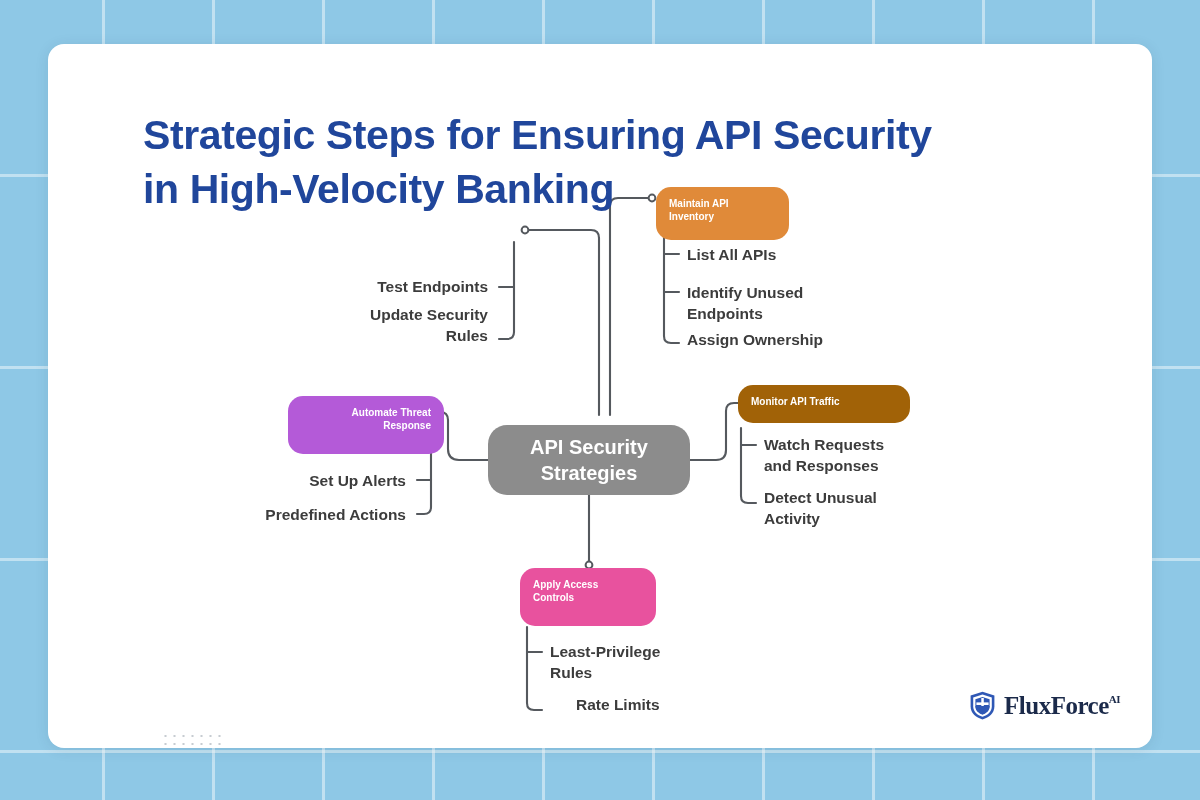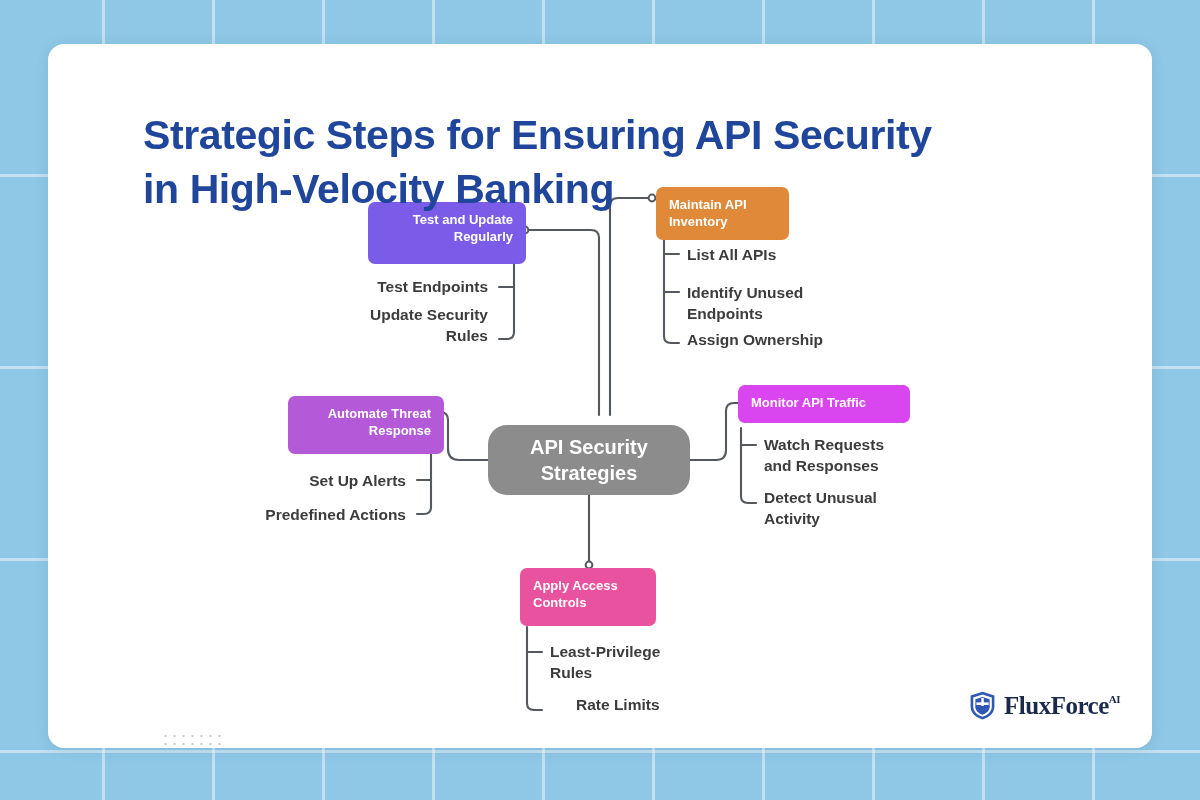--- a/index.html
+++ b/index.html
@@ -33,22 +33,22 @@
     font-size:41px;line-height:1.30;font-weight:bold;
     letter-spacing:-0.4px;
     white-space:pre-line;
     z-index:30;
   }
   
   #wires{position:absolute;left:0;top:0;width:1104px;height:704px;z-index:5;}
   
   .node{
     position:absolute;z-index:10;
-    border-radius:7px;
-    color:#ffffff;font-weight:bold;font-size:13px;line-height:1.30;
+    border-radius:15px;
+    color:#ffffff;font-weight:bold;font-size:10px;line-height:1.30;
     padding:10px 13px;
     box-sizing:border-box;
     white-space:pre-line;
   }
   .node.center{
     background:#8c8c8c;font-size:20px;text-align:center;
     border-radius:19px;line-height:1.30;
     display:flex;align-items:center;justify-content:center;
   }
   .node.right-text{text-align:right;}
@@ -122,39 +122,37 @@
       <path d="M479,608 L494,608"></path>
     </g>
   </svg>
 
   <h1 id="title">Strategic Steps for Ensuring API Security
 in High-Velocity Banking</h1>
 
   <div class="node center" style="left:440px;top:381px;width:202px;height:70px;">API Security
 Strategies</div>
 
-  <div class="node right-text" style="left:320px;top:158px;width:158px;height:62px;background:#7b5ce8;">Test and Update
-Regularly</div>
   <div class="child ralign" style="left:260px;top:233px;width:180px;">Test Endpoints</div>
   <div class="child ralign" style="left:250px;top:261px;width:190px;">Update Security
 Rules</div>
 
   <div class="node left-text" style="left:608px;top:143px;width:133px;height:53px;background:#e08a39;">Maintain API
 Inventory</div>
   <div class="child lalign" style="left:639px;top:201px;width:220px;">List All APIs</div>
   <div class="child lalign" style="left:639px;top:286px;width:230px;">Assign Ownership</div>
   <div class="child lalign" style="left:639px;top:239px;width:200px;">Identify Unused
 Endpoints</div>
 
   <div class="node right-text" style="left:240px;top:352px;width:156px;height:58px;background:#b45ad8;">Automate Threat
 Response</div>
   <div class="child ralign" style="left:190px;top:427px;width:168px;">Set Up Alerts</div>
   <div class="child ralign" style="left:170px;top:461px;width:188px;">Predefined Actions</div>
 
-  <div class="node left-text" style="left:690px;top:341px;width:172px;height:38px;background:#d946ef;">Monitor API Traffic</div>
+  <div class="node left-text" style="left:690px;top:341px;width:172px;height:38px;background:#a16207;">Monitor API Traffic</div>
   <div class="child lalign" style="left:716px;top:391px;width:200px;">Watch Requests
 and Responses</div>
   <div class="child lalign" style="left:716px;top:444px;width:200px;">Detect Unusual
 Activity</div>
 
   <div class="node left-text" style="left:472px;top:524px;width:136px;height:58px;background:#e8529e;">Apply Access
 Controls</div>
   <div class="child lalign" style="left:502px;top:598px;width:190px;">Least-Privilege
 Rules</div>
   <div class="child lalign" style="left:502px;top:651px;width:190px;margin-left:26px;">Rate Limits</div>

